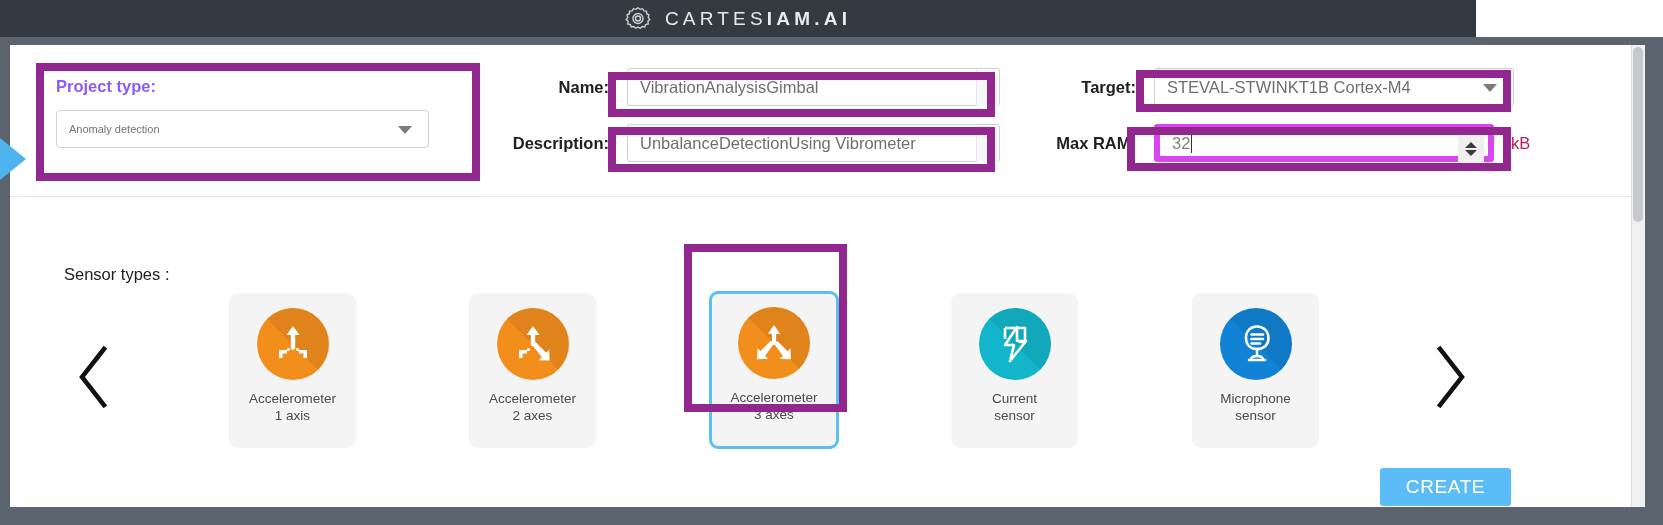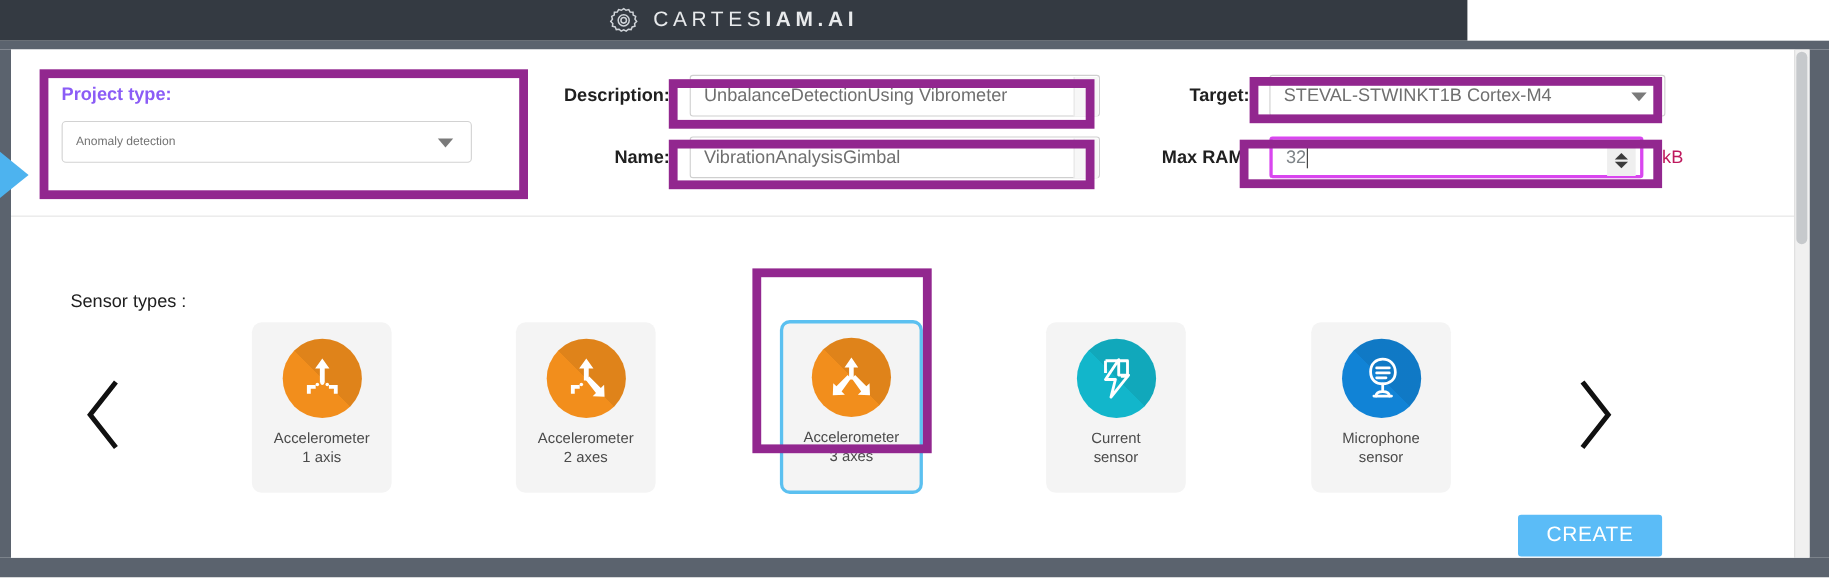--- a/index.html
+++ b/index.html
@@ -16,21 +16,21 @@
     position: relative;
     width: 1663px;
     height: 525px;
     background: #ffffff;
   }
 
   
   .titlebar {
     position: absolute;
     left: 0; top: 0;
-    width: 1334px;
+    width: 1476px;
     height: 37px;
     background: #343a42;
     display: flex;
     align-items: center;
     justify-content: center;
   }
   .brand {
     display: flex;
     align-items: center;
     gap: 14px;
@@ -223,21 +223,21 @@
   }
   .select-target .val {
     font-size: 16.5px;
     color: #6f6f6f;
     white-space: nowrap;
   }
   .num-wrap { display: flex; align-items: center; }
   .numinput {
     width: 340px;
     height: 38px;
-    border: 3px solid #d946ef;
+    border: 6px solid #d946ef;
     border-radius: 3px;
     background: #ffffff;
     display: flex;
     align-items: center;
     padding: 0 12px;
     position: relative;
   }
   .numinput .val {
     font-size: 16.5px;
     color: #7e8488;
@@ -430,30 +430,30 @@
       <div class="col-project">
         <div class="lbl-project">Project type:</div>
         <div class="select-project">
           <span class="val">Anomaly detection</span>
           <span class="caret"></span>
         </div>
       </div>
 
       <div class="col-name">
         <div class="fieldrow">
+          <span class="lbl">Name:</span>
+          <div class="txtinput">
+            <span class="val">VibrationAnalysisGimbal</span>
+            <span class="grip"></span>
+          </div>
+        </div>
+        <div class="fieldrow">
           <span class="lbl">Description:</span>
           <div class="txtinput">
             <span class="val">UnbalanceDetectionUsing Vibrometer</span>
-            <span class="grip"></span>
-          </div>
-        </div>
-        <div class="fieldrow">
-          <span class="lbl">Name:</span>
-          <div class="txtinput">
-            <span class="val">VibrationAnalysisGimbal</span>
             <span class="grip"></span>
           </div>
         </div>
       </div>
 
       <div class="col-target">
         <div class="fieldrow">
           <span class="lbl">Target:</span>
           <div class="select-target">
             <span class="val">STEVAL-STWINKT1B Cortex-M4</span>

